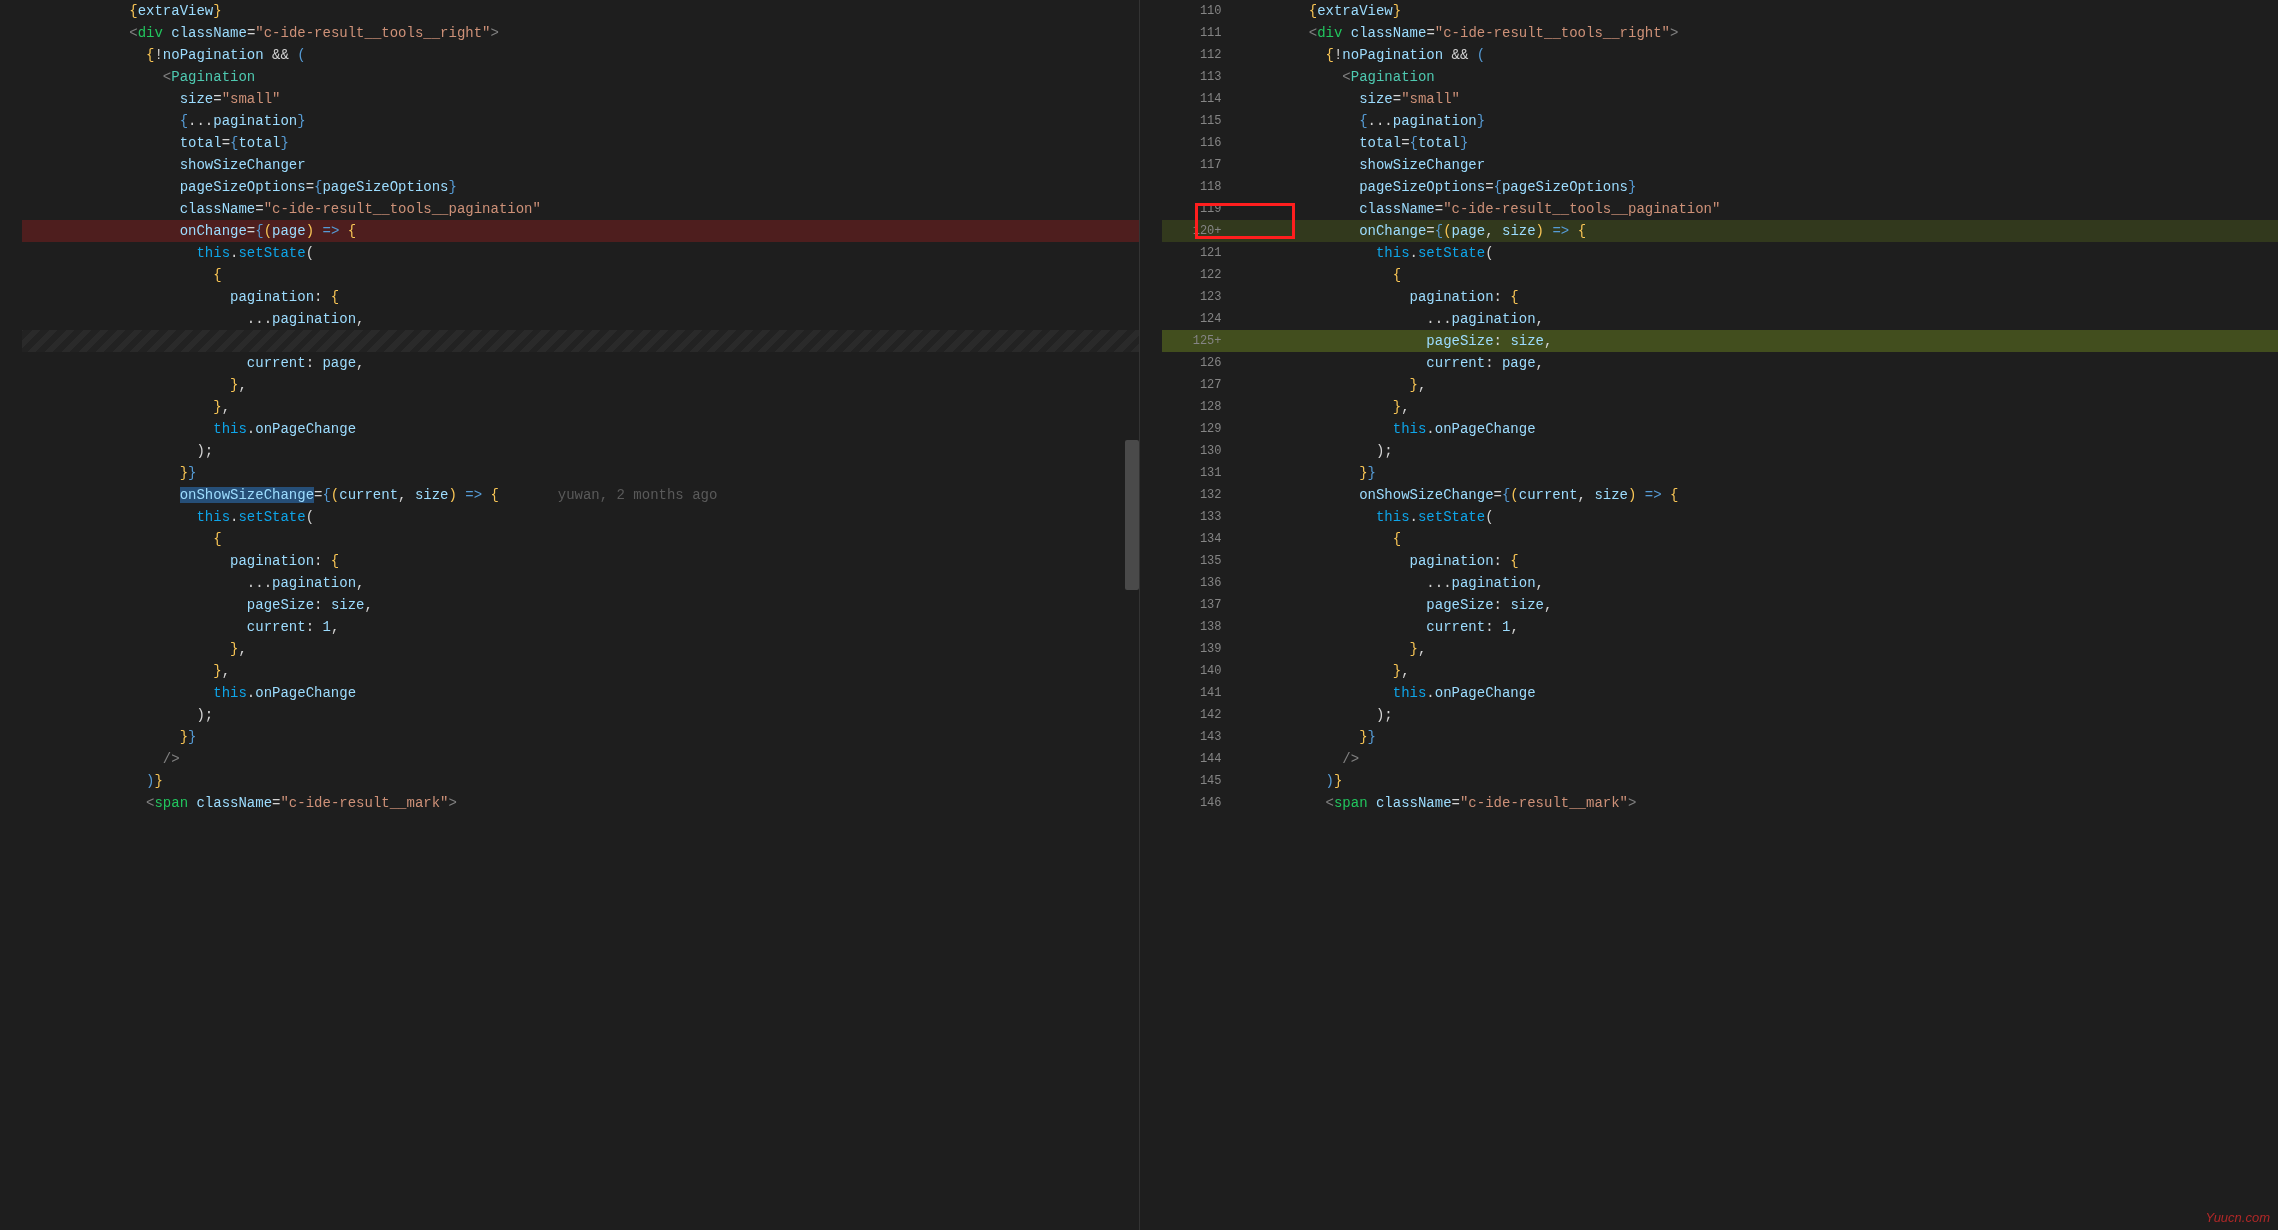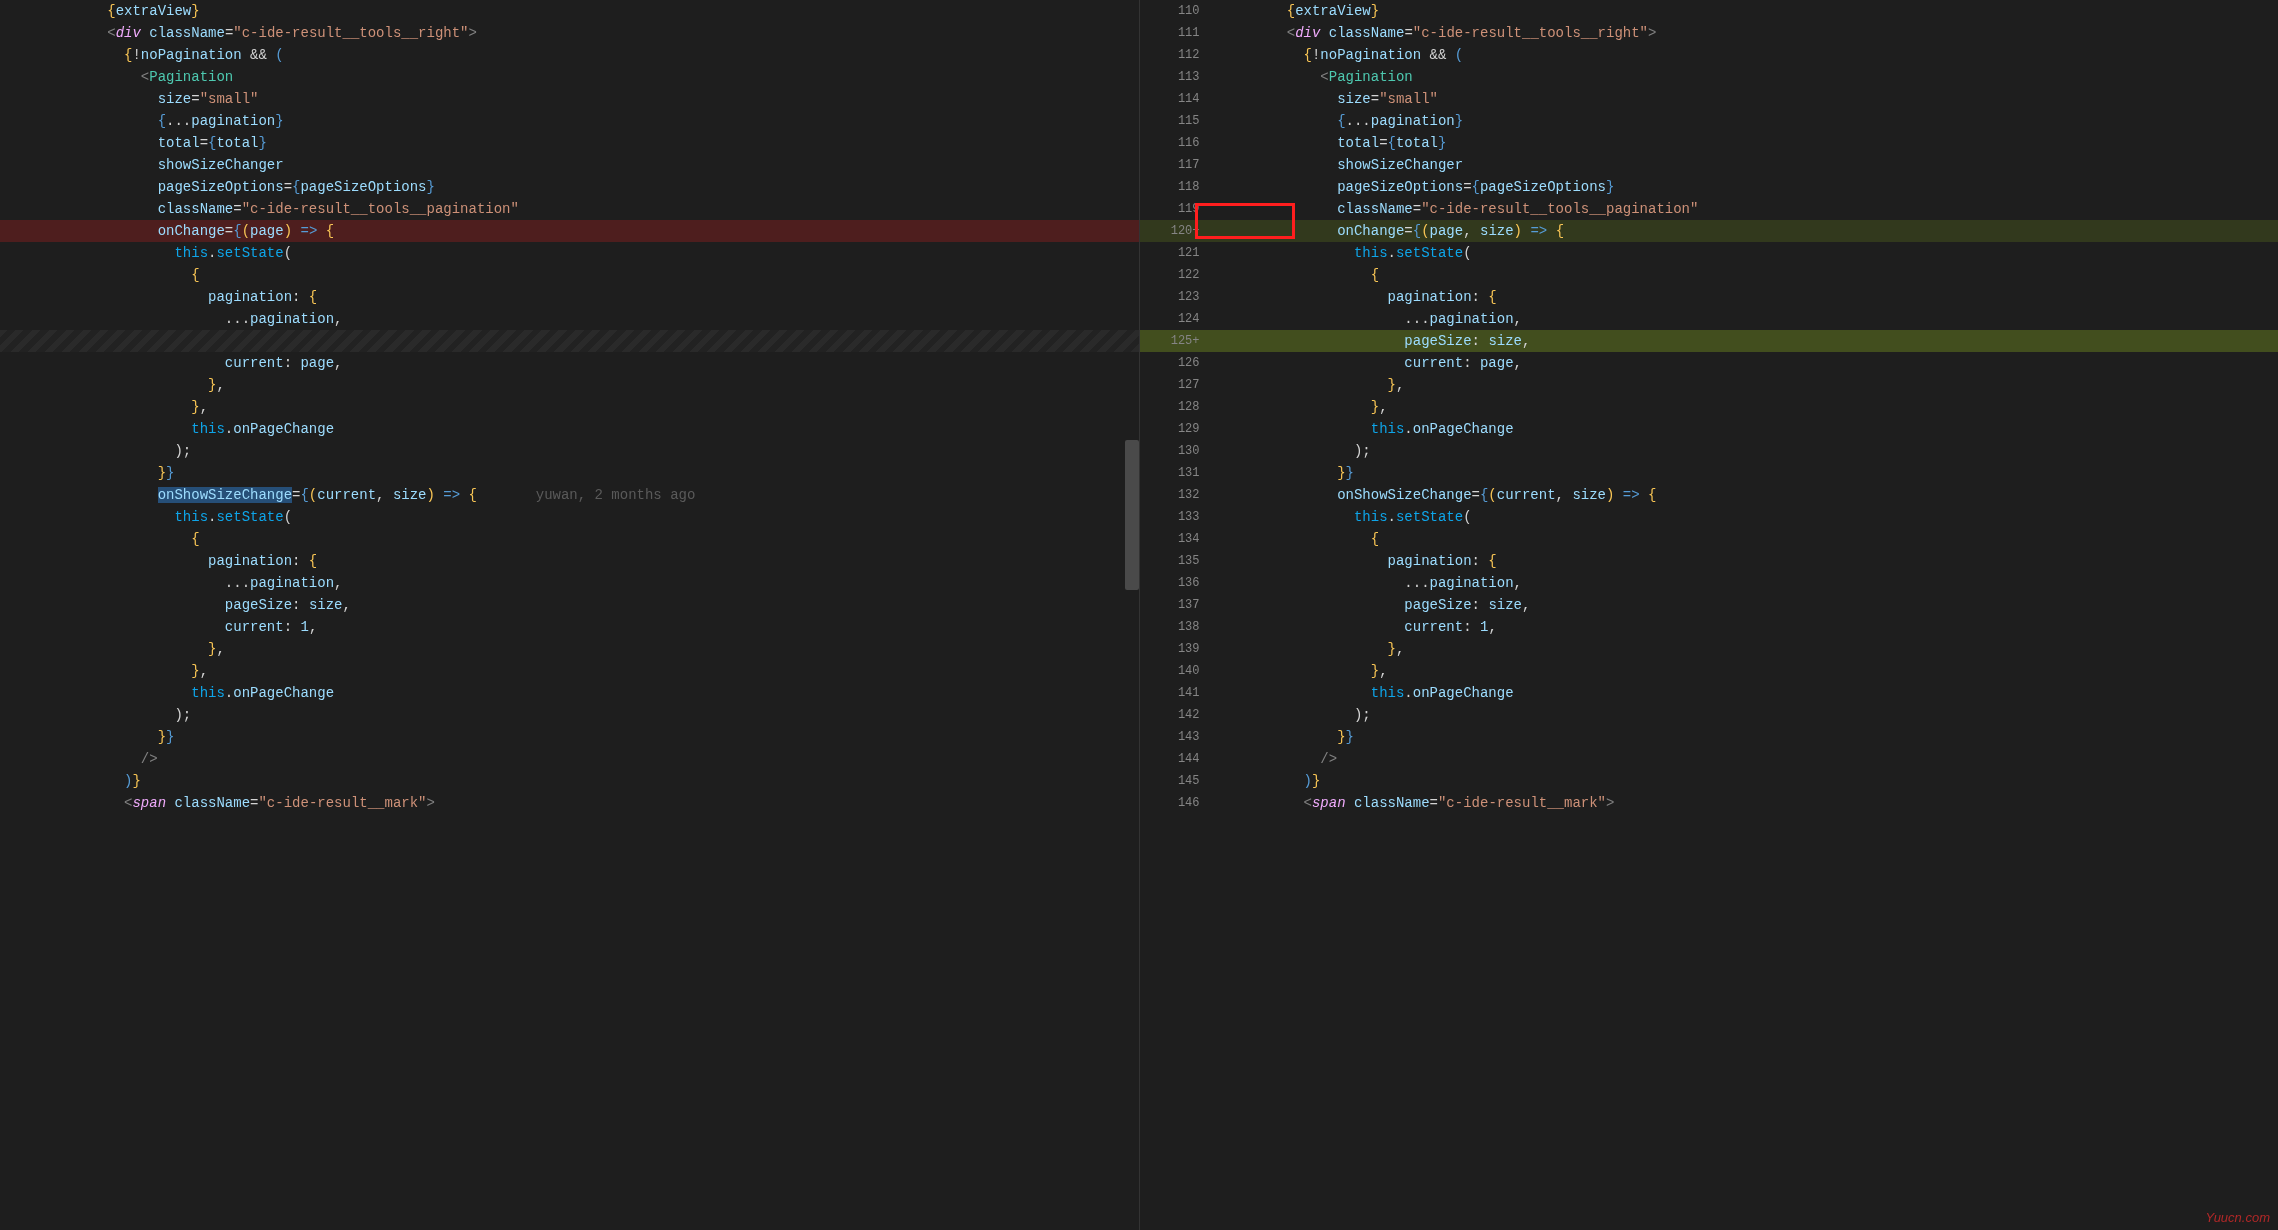--- a/index.html
+++ b/index.html
@@ -14,20 +14,21 @@
   .diff-container {
     display: flex;
     width: 100%;
     height: 100vh;
     position: relative;
   }
   .pane {
     flex: 1;
     overflow: hidden;
     position: relative;
+    margin-left: 22px;
   }
   .pane-left {
     border-right: 1px solid #333;
   }
   .code-area {
     white-space: pre;
     line-height: 22px;
     padding-left: 0;
     position: relative;
   }
@@ -102,21 +103,21 @@
   }
   .blame {
     color: #5a5a5a;
     font-style: normal;
   }
   .selection {
     background: #264f78;
   }
   
   .c-tag { color: #808080; } 
-  .c-elname { color: #f0abfc; font-style: italic; } 
+  .c-elname { color: #22c55e; } 
   .c-attr { color: #9cdcfe; } 
   .c-string { color: #ce9178; } 
   .c-punc { color: #d4d4d4; }
   .c-brace { color: #f8c555; } 
   .c-brace-blue { color: #569cd6; }
   .c-this { color: #0ea5e9; }
   .c-method { color: #0ea5e9; }
   .c-prop { color: #9cdcfe; }
   .c-component { color: #4ec9b0; }
   .c-param { color: #9cdcfe; }

